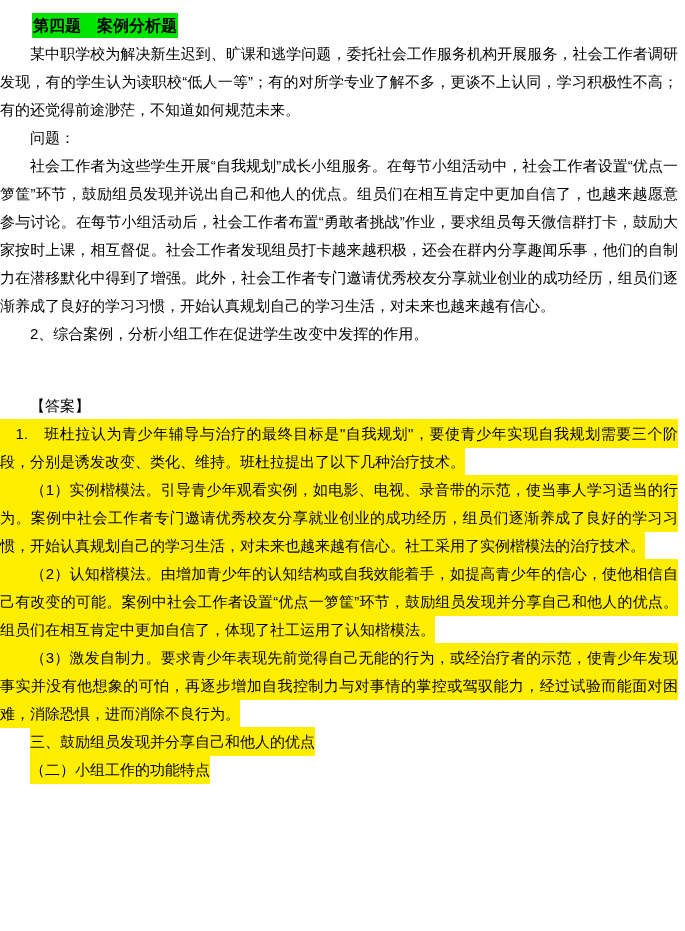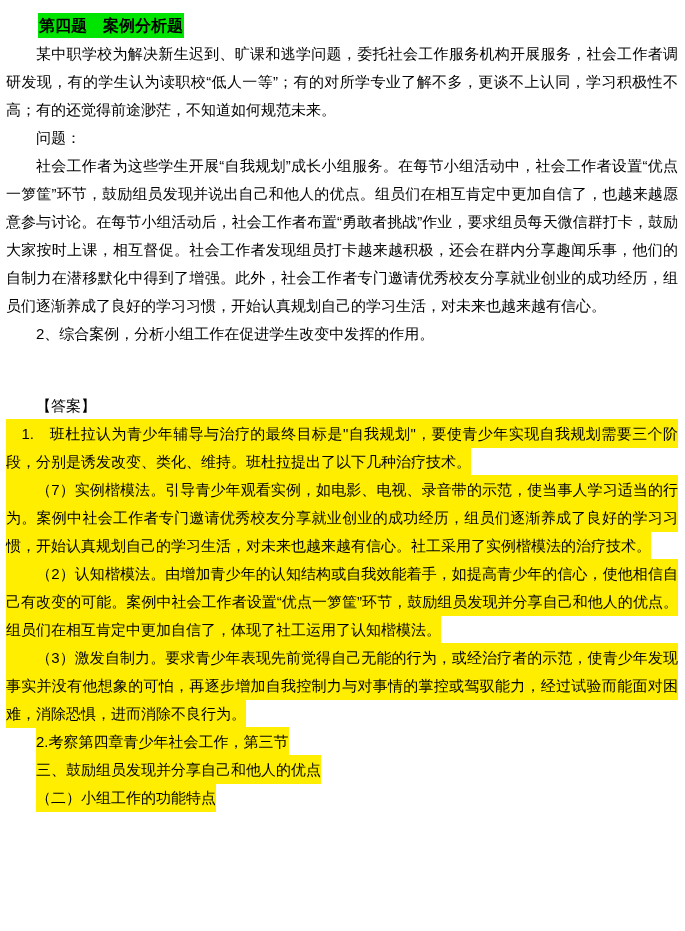--- a/index.html
+++ b/index.html
@@ -10,21 +10,21 @@
   body {
     width: 685px;
     height: 931px;
     box-sizing: border-box;
     overflow: hidden;
   }
   .doc {
     box-sizing: border-box;
     width: 685px;
     height: 924px;
-    padding: 12px 7px 0 6px;
+    padding: 12px 7px 0 0;
     font-family: "Liberation Sans", "DejaVu Sans", sans-serif;
     font-size: 15px;
     line-height: 28px;
     color: #000000;
     background: #ffffff;
     border-radius: 26px;
   }
   .para {
     margin: 0;
     text-align: justify;
@@ -58,26 +58,25 @@
 
   <p class="para ti">社会工作者为这些学生开展“自我规划”成长小组服务。在每节小组活动中，社会工作者设置“优点一箩筐”环节，鼓励组员发现并说出自己和他人的优点。组员们在相互肯定中更加自信了，也越来越愿意参与讨论。在每节小组活动后，社会工作者布置“勇敢者挑战”作业，要求组员每天微信群打卡，鼓励大家按时上课，相互督促。社会工作者发现组员打卡越来越积极，还会在群内分享趣闻乐事，他们的自制力在潜移默化中得到了增强。此外，社会工作者专门邀请优秀校友分享就业创业的成功经历，组员们逐渐养成了良好的学习习惯，开始认真规划自己的学习生活，对未来也越来越有信心。</p>
 
 
   <p class="para ti">2、综合案例，分析小组工作在促进学生改变中发挥的作用。</p>
 
   <p class="para ti answer-label">【答案】</p>
 
   <p class="para"><span class="hl-y">　1.　班杜拉认为青少年辅导与治疗的最终目标是"自我规划"，要使青少年实现自我规划需要三个阶段，分别是诱发改变、类化、维持。班杜拉提出了以下几种治疗技术。</span></p>
 
-  <p class="para"><span class="hl-y">　　（7）实例楷模法。引导青少年观看实例，如电影、电视、录音带的示范，使当事人学习适当的行为。案例中社会工作者专门邀请优秀校友分享就业创业的成功经历，组员们逐渐养成了良好的学习习惯，开始认真规划自己的学习生活，对未来也越来越有信心。社工采用了实例楷模法的治疗技术。</span></p>
+  <p class="para"><span class="hl-y">　　（1）实例楷模法。引导青少年观看实例，如电影、电视、录音带的示范，使当事人学习适当的行为。案例中社会工作者专门邀请优秀校友分享就业创业的成功经历，组员们逐渐养成了良好的学习习惯，开始认真规划自己的学习生活，对未来也越来越有信心。社工采用了实例楷模法的治疗技术。</span></p>
 
   <p class="para"><span class="hl-y">　　（2）认知楷模法。由增加青少年的认知结构或自我效能着手，如提高青少年的信心，使他相信自己有改变的可能。案例中社会工作者设置“优点一箩筐”环节，鼓励组员发现并分享自己和他人的优点。组员们在相互肯定中更加自信了，体现了社工运用了认知楷模法。</span></p>
 
   <p class="para"><span class="hl-y">　　（3）激发自制力。要求青少年表现先前觉得自己无能的行为，或经治疗者的示范，使青少年发现事实并没有他想象的可怕，再逐步增加自我控制力与对事情的掌控或驾驭能力，经过试验而能面对困难，消除恐惧，进而消除不良行为。</span></p>
 
 
-  <p class="para ti"><span class="hl-y">2.考察第四章青少年社会工作，第三节</span></p>
 
   <p class="para ti"><span class="hl-y">三、鼓励组员发现并分享自己和他人的优点</span></p>
 
   <p class="para ti"><span class="hl-y">（二）小组工作的功能特点</span></p>
 
 </div>
 
 </body></html>

